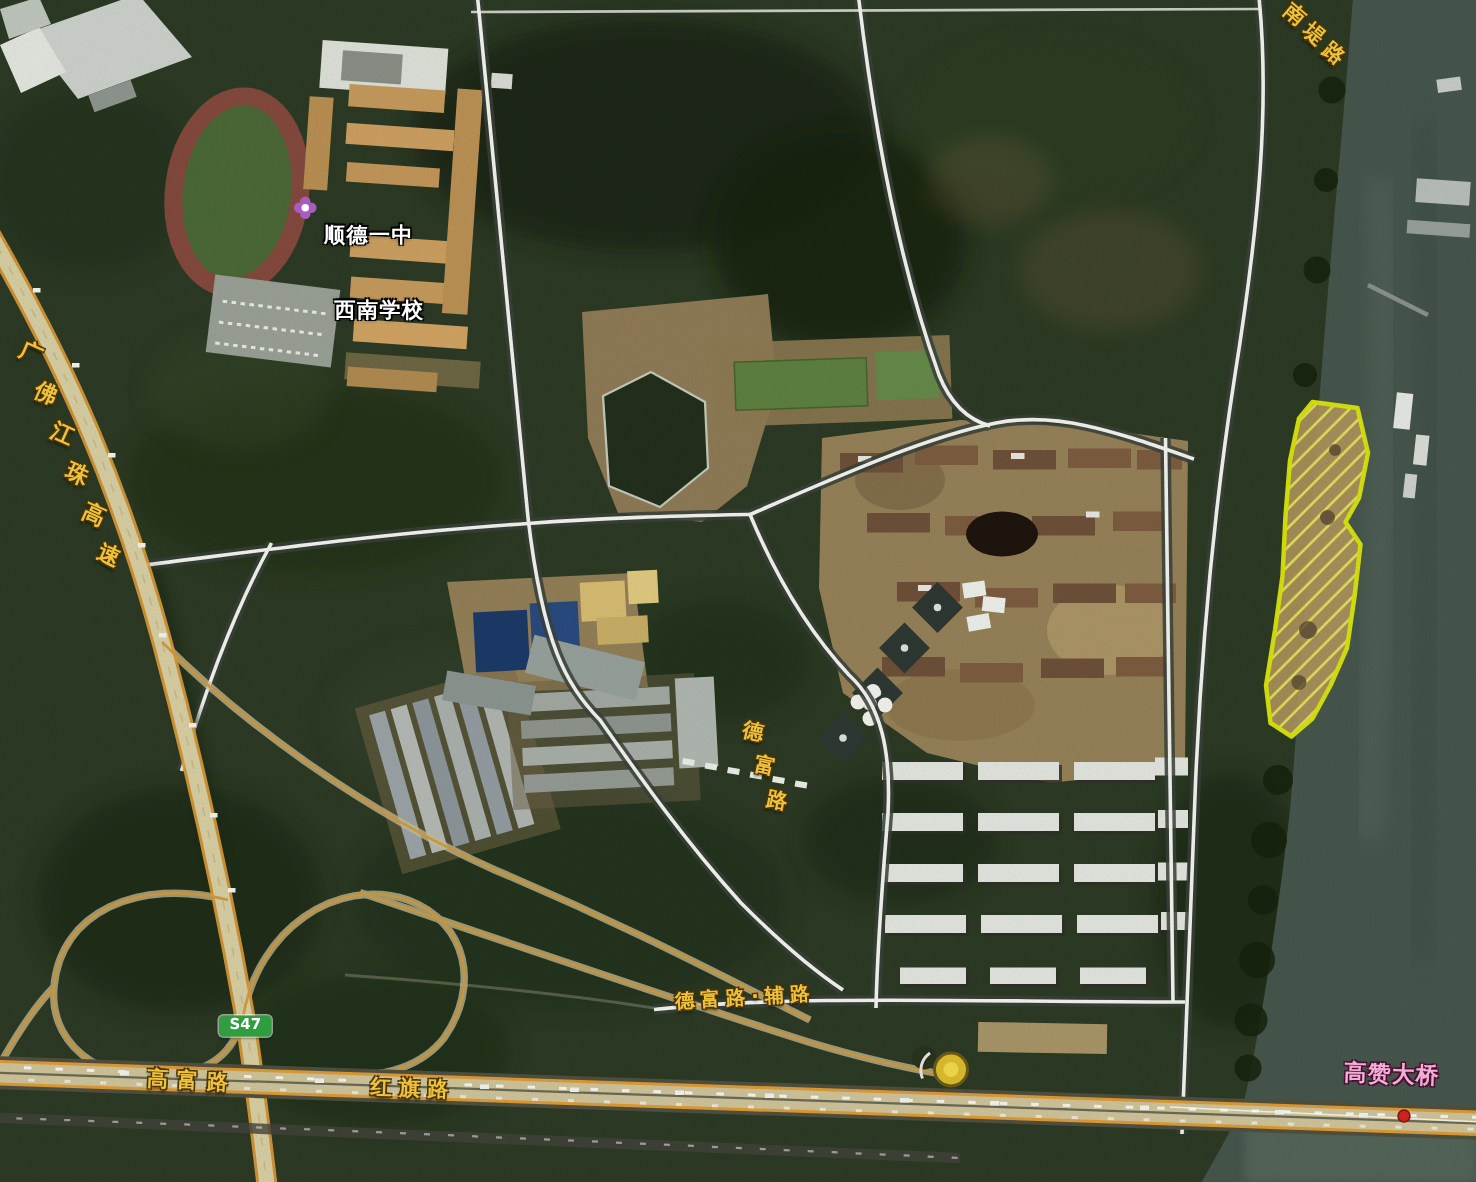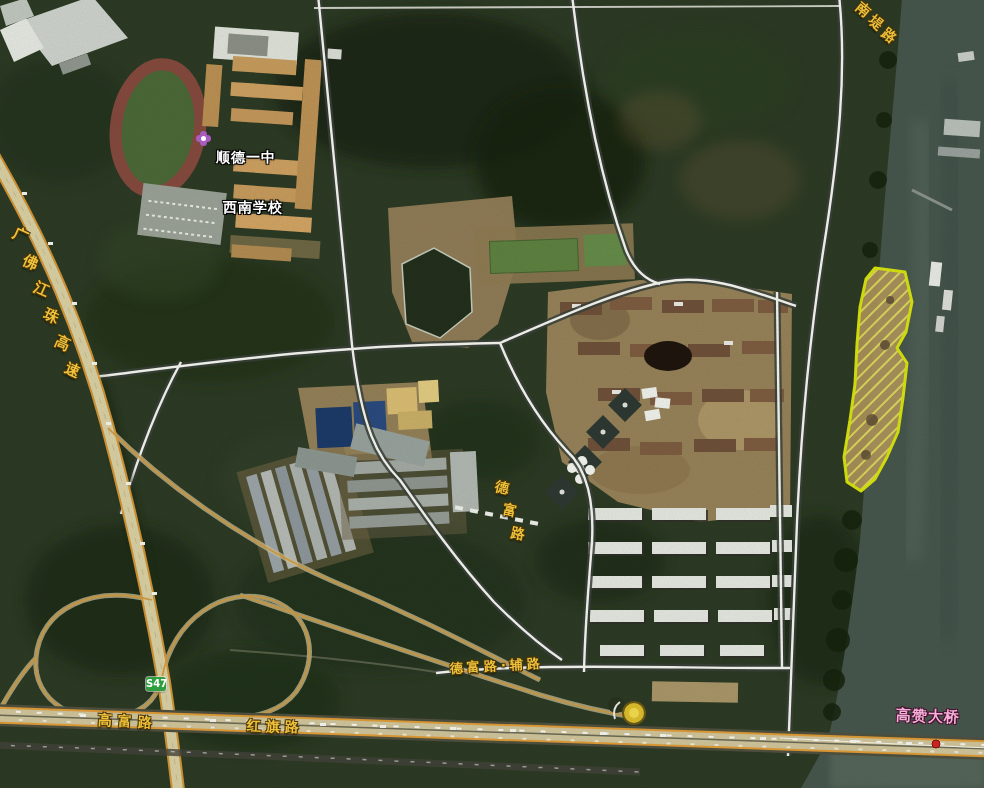--- a/index.html
+++ b/index.html
@@ -9,21 +9,21 @@
   .lbl{position:absolute;white-space:pre;font-weight:bold;line-height:1.2;}
   .road-label{color:#f0c23c;
     text-shadow:-1px -1px 0 #4a3606,1px -1px 0 #4a3606,-1px 1px 0 #4a3606,1px 1px 0 #4a3606,0 2px 2px rgba(0,0,0,.6);}
   .char-label{position:absolute;font-weight:bold;color:#f0c23c;white-space:pre;
     text-shadow:-1px -1px 0 #4a3606,1px -1px 0 #4a3606,-1px 1px 0 #4a3606,1px 1px 0 #4a3606,0 2px 2px rgba(0,0,0,.6);}
   .school-label{color:#ffffff;font-size:14px;letter-spacing:1px;
     text-shadow:-1px -1px 0 #000,1px -1px 0 #000,-1px 1px 0 #000,1px 1px 0 #000,0 0 3px #000;}
   .bridge-label{color:#f2aed6;font-size:15px;letter-spacing:1px;
     text-shadow:-1px -1px 0 #4a1030,1px -1px 0 #4a1030,-1px 1px 0 #4a1030,1px 1px 0 #4a1030;}
   .badge{position:absolute;background:#2f9e3f;color:#fff;font-size:10px;font-weight:bold;
-    width:20px;height:14px;line-height:14px;text-align:center;border-radius:3px;
+    width:35px;height:14px;line-height:14px;text-align:center;border-radius:3px;
     box-shadow:0 0 0 1px rgba(255,255,255,.55),0 1px 2px rgba(0,0,0,.6);}
   .flower{position:absolute;width:5px;height:5px;border-radius:50%;background:#fff;
     box-shadow:0 -4px 0 1px #a85cc0,0 4px 0 1px #a85cc0,-4px 0 0 1px #a85cc0,4px 0 0 1px #a85cc0;}
 </style>
 </head>
 <body>
 
 <div class="stage">
 <svg width="984" height="788" viewBox="0 0 984 788">
   <defs>

